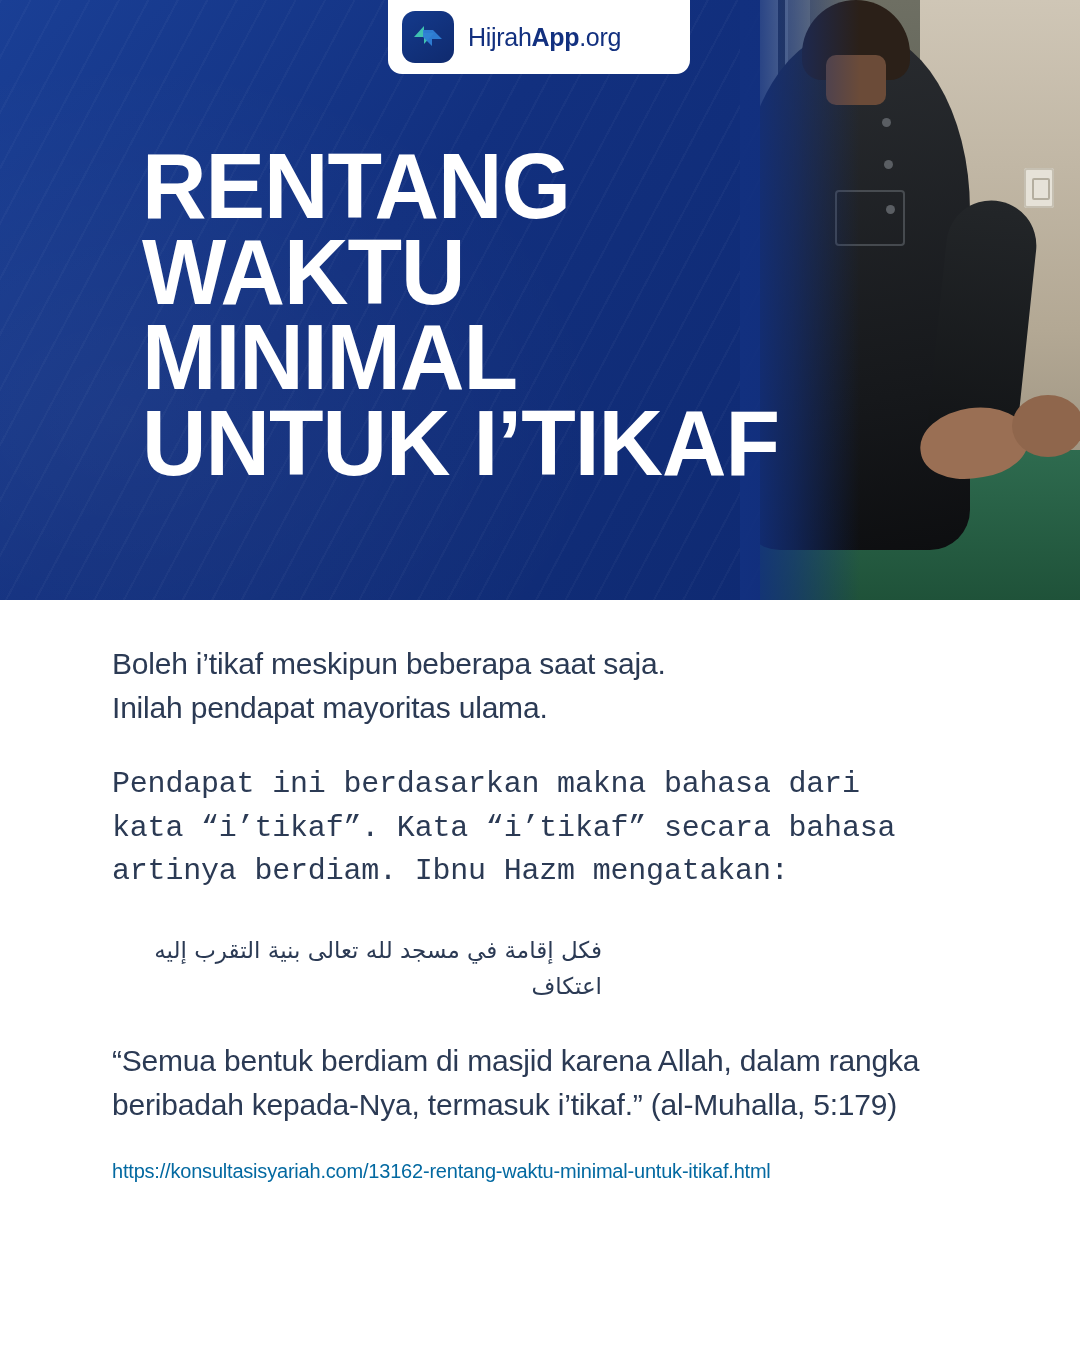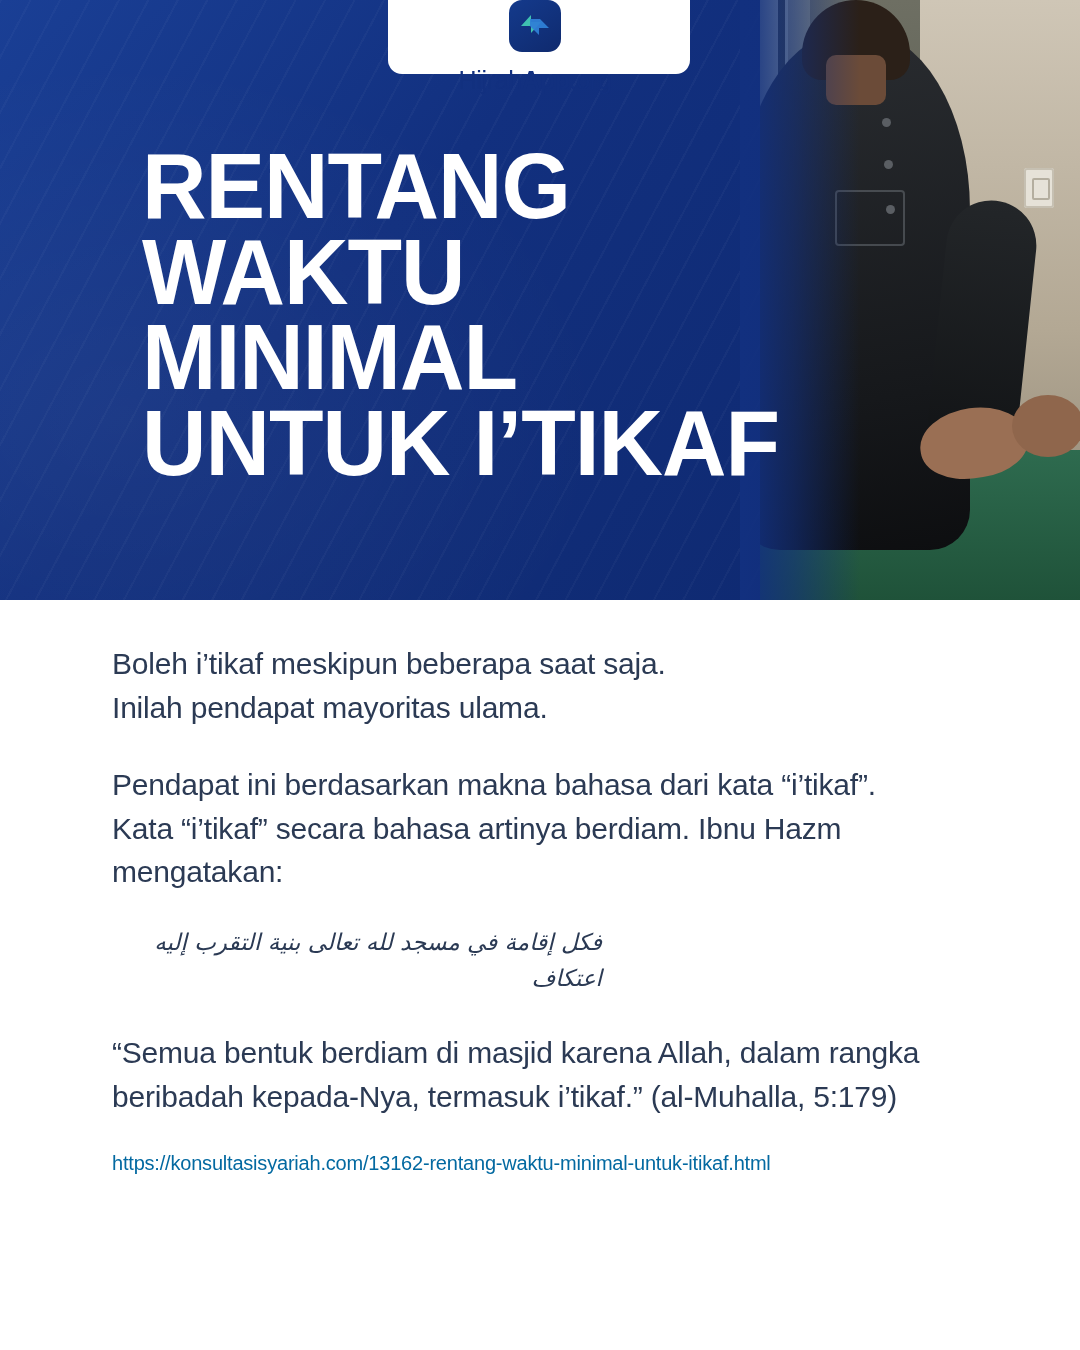--- a/index.html
+++ b/index.html
@@ -181,21 +181,20 @@
     position: absolute;
     left: 388px; top: 0;
     width: 302px; height: 74px;
     background: #ffffff;
     border-radius: 0 0 14px 14px;
     display: flex;
     align-items: center;
     gap: 14px;
     padding: 0 22px 0 14px;
     z-index: 6;
-    flex-direction: column;
   }
   .logo-mark {
     width: 52px; height: 52px;
     border-radius: 13px;
     background: linear-gradient(145deg,#143a8c 0%, #0f2a6e 100%);
     display: flex;
     align-items: center;
     justify-content: center;
     flex: none;
   }
@@ -239,31 +238,30 @@
     padding: 42px 112px 0 112px;
   }
   .para {
     color: #2b3a54;
     font-size: 30px;
     line-height: 1.45;
     letter-spacing: -0.2px;
     margin-bottom: 34px;
     max-width: 830px;
   }
-  .para.tight { margin-bottom: 30px; }
+  .para.tight { margin-bottom: 38px; font-family: Liberation Mono, monospace; }
   .arabic {
     direction: rtl;
     text-align: right;
     color: #2b3a54;
     font-size: 23px;
     line-height: 1.6;
     width: 490px;
     margin: 0 0 34px 0;
     font-family: "DejaVu Sans", sans-serif;
-    font-style: italic;
   }
   .quote {
     color: #2b3a54;
     font-size: 30px;
     line-height: 1.45;
     letter-spacing: -0.2px;
     margin-bottom: 34px;
     max-width: 860px;
   }
   .source-link {

